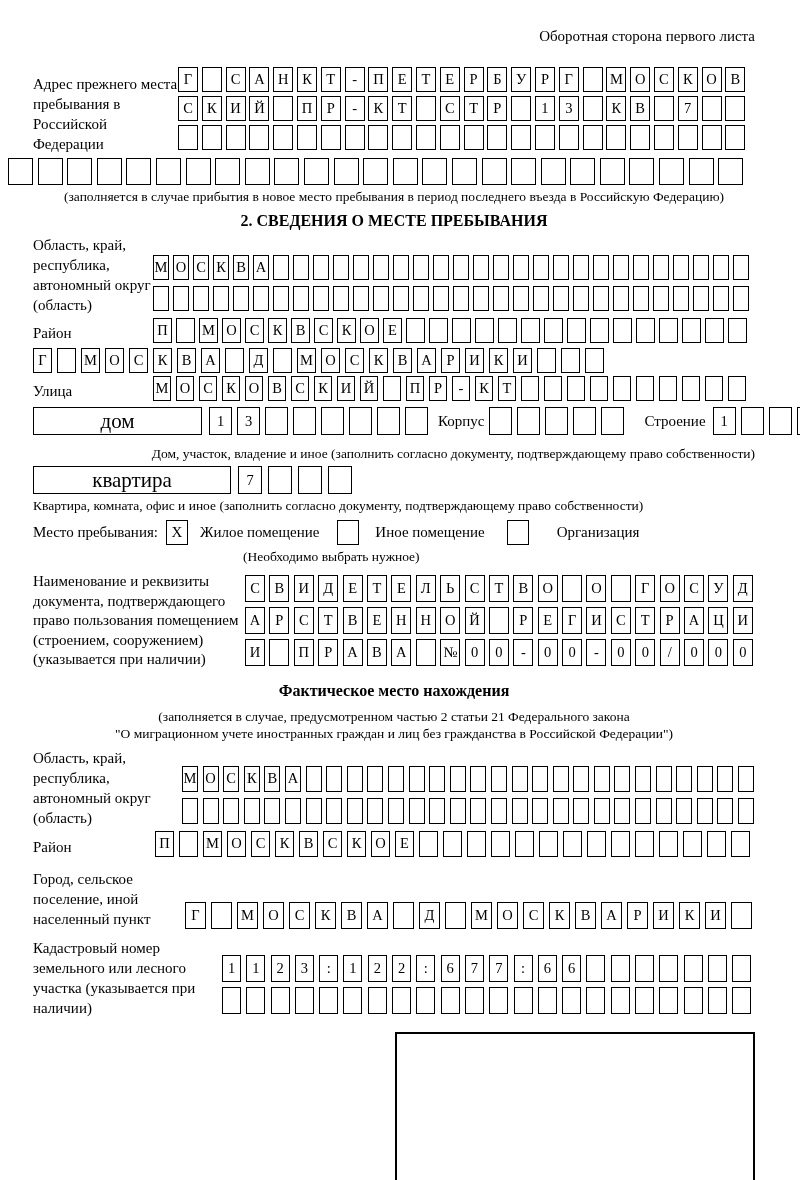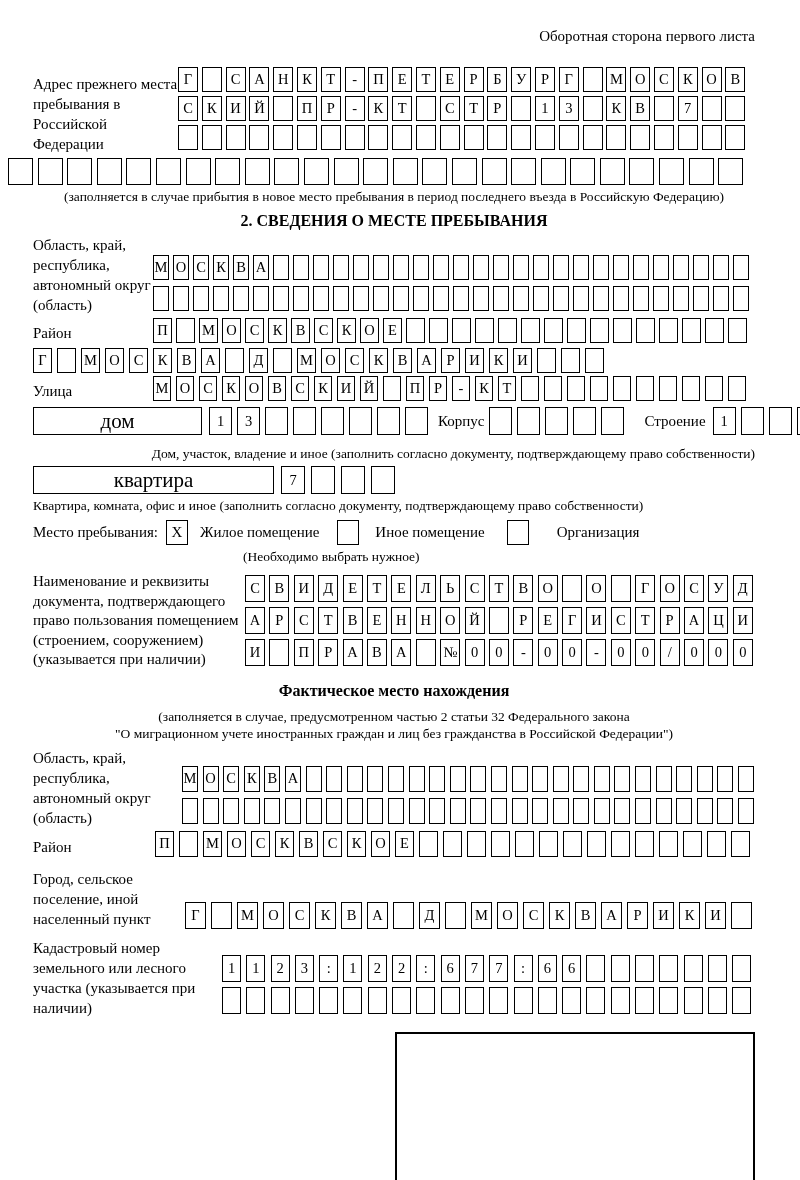--- a/index.html
+++ b/index.html
@@ -331,21 +331,21 @@
     <div class="cells" style="--cw:23px;--ch:28px;--gap:5px;margin-left:7px">
         <div class="cell">1</div>
         <div class="cell"></div>
         <div class="cell"></div>
         <div class="cell"></div>
       </div>
   </div>
   <div class="note" style="text-align:right;margin-top:10px">Дом, участок, владение и иное (заполнить согласно документу, подтверждающему право собственности)</div>
 
   <div class="row" style="margin-top:4px;align-items:center">
-    <div class="label-box" style="width:241px">квартира</div>
+    <div class="label-box" style="width:198px">квартира</div>
     <div class="cells" style="--cw:24px;--ch:28px;--gap:6px;margin-left:7px">
         <div class="cell">7</div>
         <div class="cell"></div>
         <div class="cell"></div>
         <div class="cell"></div>
       </div>
   </div>
   <div class="note" style="text-align:left;margin-top:3px">Квартира, комната, офис и иное (заполнить согласно документу, подтверждающему право собственности)</div>
 
   <div class="row" style="margin-top:6px;align-items:flex-start">
@@ -428,21 +428,21 @@
           <div class="cell">0</div>
           <div class="cell">/</div>
           <div class="cell">0</div>
           <div class="cell">0</div>
           <div class="cell">0</div>
         </div>
     </div>
   </div>
 
   <div class="title" style="margin:12px 0 8px 0">Фактическое место нахождения</div>
-  <div class="note">(заполняется в случае, предусмотренном частью 2 статьи 32 Федерального закона</div>
+  <div class="note">(заполняется в случае, предусмотренном частью 2 статьи 21 Федерального закона</div>
   <div class="note">"О миграционном учете иностранных граждан и лиц без гражданства в Российской Федерации")</div>
 
   <div class="row" style="margin-top:6px">
     <div class="lbl" style="width:149px">Область, край, республика, автономный округ (область)</div>
     <div class="colgap" style="margin-top:2px">
       <div class="cells" style="--cw:16px;--ch:26px;--gap:4.6px;margin-bottom:6px">
           <div class="cell">М</div>
           <div class="cell">О</div>
           <div class="cell">С</div>
           <div class="cell">К</div>

